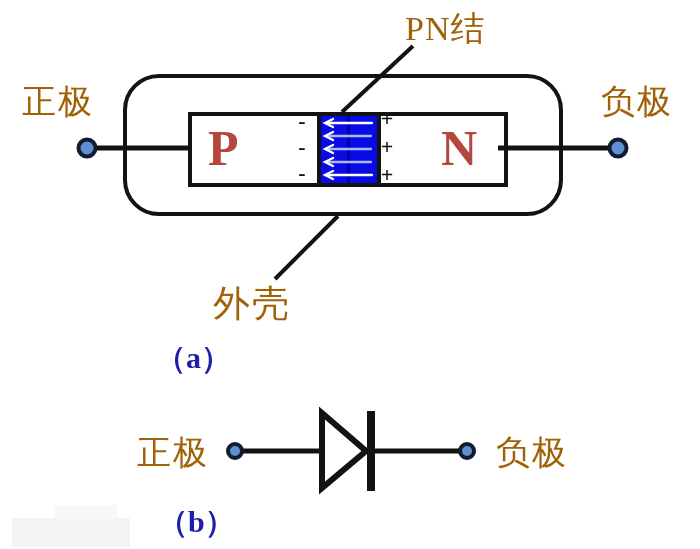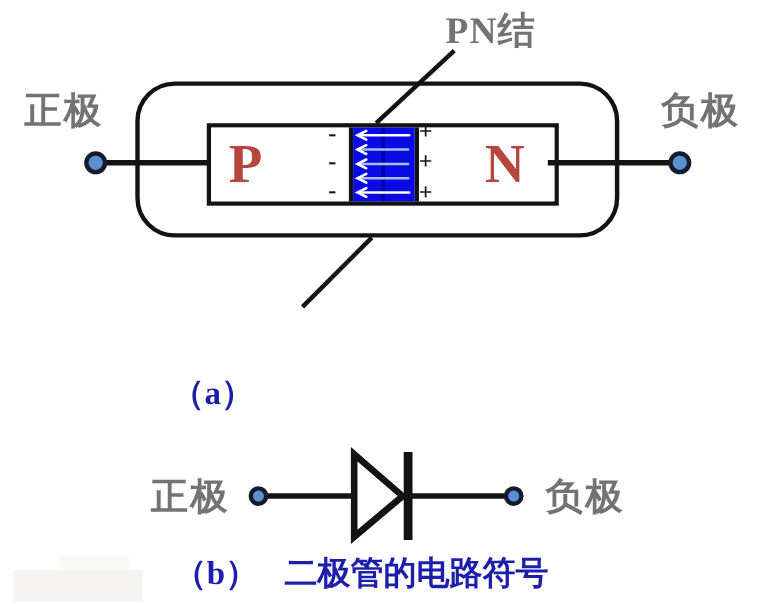--- a/index.html
+++ b/index.html
@@ -2,21 +2,21 @@
 <html><head>
 <meta charset="utf-8">
 <style>
   html,body{margin:0;padding:0;background:#ffffff;}
   #canvas{
     position:relative;width:700px;height:549px;background:#ffffff;overflow:hidden;
     font-family:"Liberation Serif","DejaVu Serif",serif;
   }
   .abs{position:absolute;}
   .label-black{
-    color:#737373;font-size:34px;font-weight:bold;line-height:1;letter-spacing:2px;
+    color:#a16207;font-size:34px;font-weight:normal;line-height:1;letter-spacing:2px;
     white-space:nowrap;z-index:6;
   }
   
   #shell{
     left:123px;top:74px;width:432px;height:134px;
     border:4px solid #131313;border-radius:36px;background:transparent;z-index:1;
   }
   
   #body-rect{
     left:188px;top:112px;width:312px;height:67px;
@@ -121,26 +121,26 @@
     <line x1="242" y1="451" x2="460" y2="451" stroke="#131313" stroke-width="5"></line>
     <path d="M 322 413 L 322 488 L 366 451 Z" fill="#ffffff" stroke="#131313" stroke-width="6" stroke-linejoin="miter"></path>
     <line x1="371" y1="411" x2="371" y2="491" stroke="#131313" stroke-width="8"></line>
     <circle cx="235" cy="451" r="7" fill="#5d8fd3" stroke="#131b2e" stroke-width="4"></circle>
     <circle cx="467" cy="451" r="7" fill="#5d8fd3" stroke="#131b2e" stroke-width="4"></circle>
   </svg>
 
   <div class="abs label-black" id="pn-label">PN结</div>
   <div class="abs label-black" id="anode-label-a">正极</div>
   <div class="abs label-black" id="cathode-label-a">负极</div>
+  <div class="abs label-black" id="shell-label">外壳</div>
 
   <div class="abs caption" id="caption-a">
     <span>（a）</span>
   </div>
 
   <div class="abs label-black" id="anode-label-b">正极</div>
   <div class="abs label-black" id="cathode-label-b">负极</div>
 
   <div class="abs caption" id="caption-b">
     <span>（b）</span>
-    <span>二极管的电路符号</span>
   </div>
 
 </div>
 
 </body></html>

